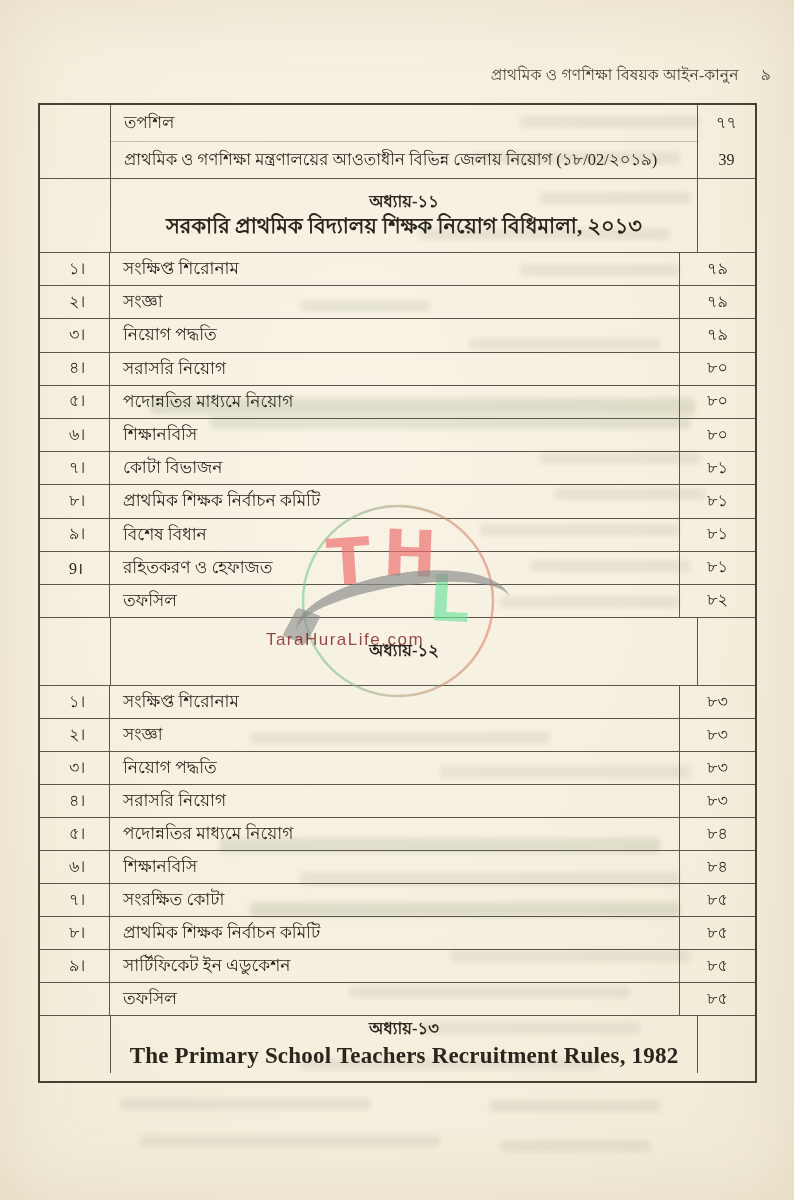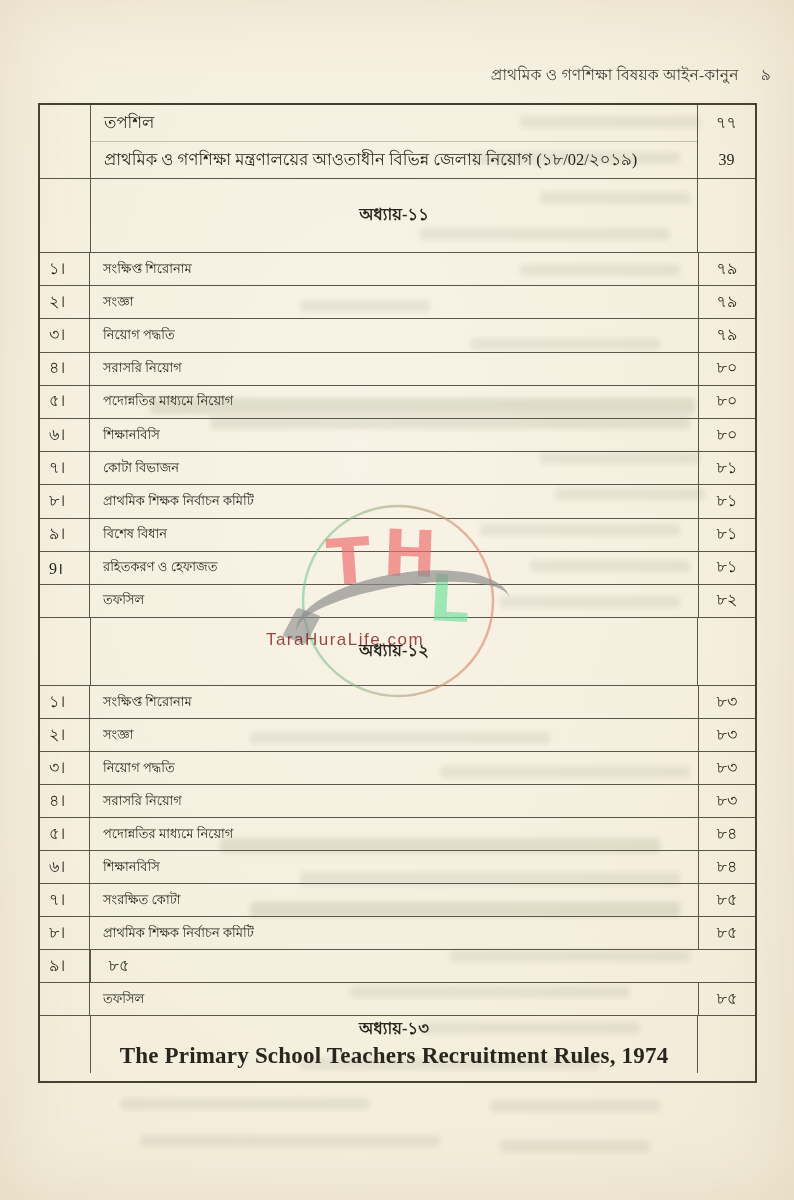--- a/index.html
+++ b/index.html
@@ -19,26 +19,26 @@
 
   
   .g{position:absolute;height:12px;background:rgba(146,150,126,.15);filter:blur(2.5px);border-radius:4px;}
 
   
   .toc-table{
     position:absolute;left:38px;top:103px;width:719px;height:980px;
     border:2px solid #454134;box-sizing:border-box;display:flex;flex-direction:column;
     background:transparent;
   }
-  .row,.block{display:flex;box-sizing:border-box;border-top:1.5px solid #5a564b;}
+  .row,.block{display:flex;box-sizing:border-box;border-top:1.5px solid #5a564b;padding-left:20px;}
   .toc-table > :first-child{border-top:none;}
   .c{box-sizing:border-box;display:flex;align-items:center;}
   .serial{width:50px;border-right:1.5px solid #5a564b;padding-left:9px;font-size:16px;}
-  .title{flex:1;padding-left:13px;font-size:13px;}
-  .page{width:57px;border-left:1.5px solid #5a564b;justify-content:center;font-size:16px;}
+  .title{flex:1;padding-left:13px;font-size:17px;}
+  .page{width:76px;border-left:1.5px solid #5a564b;justify-content:center;font-size:16px;}
   .r1{height:33.2px;}
   .r2{height:33px;}
 
   
   .intro-block{height:73px;}
   .intro-serial{width:50px;border-right:1.5px solid #5a564b;}
   .intro-mid{flex:1;display:flex;flex-direction:column;}
   .intro-line{flex:1;display:flex;align-items:center;padding-left:13px;font-size:16.5px;}
   .intro-line + .intro-line{border-top:1px solid rgba(95,90,72,.32);}
   .intro-pages{width:57px;border-left:1.5px solid #5a564b;display:flex;flex-direction:column;}
@@ -121,20 +121,21 @@
     <div class="intro-pages">
       <div class="p">৭৭</div>
       <div class="p">39</div>
     </div>
   </div>
 
   <div class="block ch11">
     <div class="ch-serial"></div>
     <div class="ch-mid">
       <div class="ch-label">অধ্যায়-১১</div>
+      <div class="ch-heading">সরকারি প্রাথমিক বিদ্যালয় শিক্ষক নিয়োগ বিধিমালা, ২০১৩</div>
     </div>
     <div class="ch-page"></div>
   </div>
 
   <div class="row r1">
       <div class="c serial">১।</div>
       <div class="c title">সংক্ষিপ্ত শিরোনাম</div>
       <div class="c page">৭৯</div>
     </div>
   <div class="row r1">
@@ -231,33 +232,34 @@
       <div class="c title">সংরক্ষিত কোটা</div>
       <div class="c page">৮৫</div>
     </div>
   <div class="row r2">
       <div class="c serial">৮।</div>
       <div class="c title">প্রাথমিক শিক্ষক নির্বাচন কমিটি</div>
       <div class="c page">৮৫</div>
     </div>
   <div class="row r2">
       <div class="c serial">৯।</div>
+      <div class="c title">সার্টিফিকেট ইন এডুকেশন</div>
       <div class="c page">৮৫</div>
     </div>
   <div class="row r2">
       <div class="c serial"></div>
       <div class="c title">তফসিল</div>
       <div class="c page">৮৫</div>
     </div>
 
   <div class="block ch13">
     <div class="ch-serial"></div>
     <div class="ch-mid">
       <div class="ch-label">অধ্যায়-১৩</div>
-      <div class="ch-heading">The Primary School Teachers Recruitment Rules, 1974</div>
+      <div class="ch-heading">The Primary School Teachers Recruitment Rules, 1982</div>
     </div>
     <div class="ch-page"></div>
   </div>
 
 </div>
 
 <div class="watermark">
   <svg class="wm-ring" width="196" height="196">
     <defs>
       <linearGradient id="rg" x1="0" y1="0" x2="1" y2="0">

